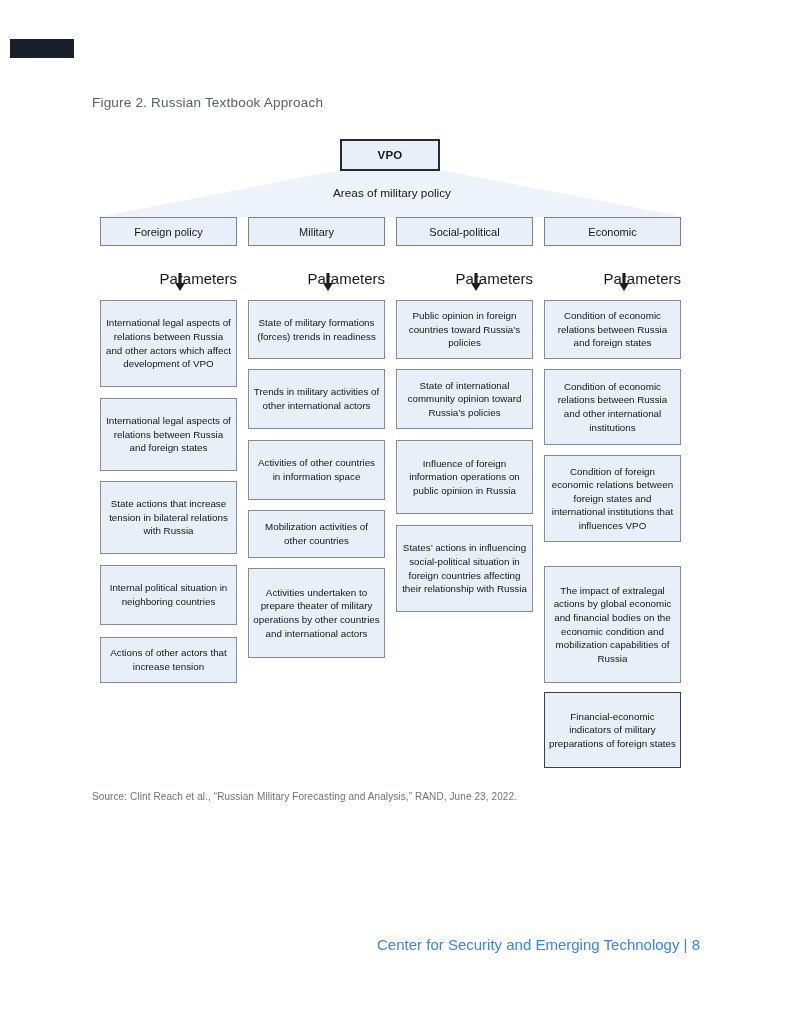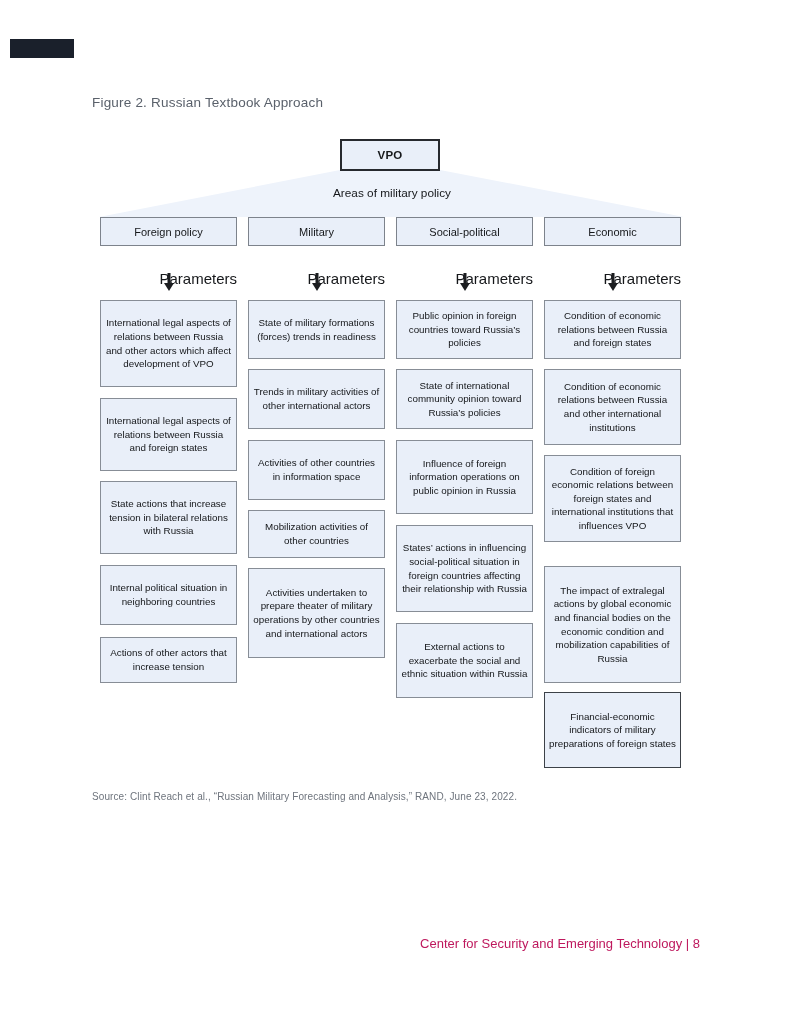--- a/index.html
+++ b/index.html
@@ -7,21 +7,21 @@
         font-family:"Liberation Sans", sans-serif;}
   .corner{position:absolute;left:10px;top:39px;width:64px;height:19px;background:#1a202b;}
   .fig-title{position:absolute;left:92px;top:95px;font-size:13.5px;color:#5a616b;letter-spacing:.2px;}
   .vpo{position:absolute;left:340px;top:139px;width:100px;height:32px;box-sizing:border-box;
        background:#e9eff9;border:2px solid #26292e;display:flex;align-items:center;justify-content:center;
        font-weight:bold;font-size:11.5px;color:#16181b;letter-spacing:.3px;}
   .fan{position:absolute;left:99px;top:170px;width:585px;height:47px;background:#eef3fb;
        clip-path:polygon(41.2% 0, 58.3% 0, 100% 100%, 0% 100%);}
   .subtitle{position:absolute;left:242px;top:186px;width:300px;text-align:center;
             font-size:11.8px;color:#15171a;}
-  .col{position:absolute;top:217px;width:137px;height:560px;}
+  .col{position:absolute;top:217px;width:137px;height:560px;padding-left:23px;}
   .c0{left:100px;} .c1{left:248px;} .c2{left:396px;} .c3{left:544px;text-decoration:underline;}
   .hdr{position:absolute;left:0;top:0;width:137px;height:29px;box-sizing:border-box;
        background:#e9eff9;border:1px solid #7d838c;display:flex;align-items:center;justify-content:center;
        font-size:11px;color:#15171a;}
   .params{position:absolute;top:53px;left:0;width:137px;text-align:right;font-size:15px;color:#15171a;}
   .arrow{position:absolute;top:56px;left:50%;width:12px;height:20px;transform:translateX(-50%);}
   .arrow .stem{position:absolute;left:50%;transform:translateX(-50%);top:0;width:3px;height:11px;background:#1b1d20;}
   .arrow .head{position:absolute;left:50%;transform:translateX(-50%);top:10px;width:0;height:0;
                border-left:5.5px solid transparent;border-right:5.5px solid transparent;
                border-top:8.5px solid #1b1d20;}
@@ -31,21 +31,21 @@
   .pbox.darkb{border:1.5px solid #3c4148;}
   .c0 .p1{top:83px;height:87px}  .c0 .p2{top:181px;height:73px} .c0 .p3{top:264px;height:73px}
   .c0 .p4{top:348px;height:60px} .c0 .p5{top:420px;height:46px}
   .c1 .p1{top:83px;height:59px}  .c1 .p2{top:152px;height:60px} .c1 .p3{top:223px;height:60px}
   .c1 .p4{top:293px;height:48px} .c1 .p5{top:351px;height:90px}
   .c2 .p1{top:83px;height:59px}  .c2 .p2{top:152px;height:60px} .c2 .p3{top:223px;height:74px}
   .c2 .p4{top:308px;height:87px} .c2 .p5{top:406px;height:75px}
   .c3 .p1{top:83px;height:59px}  .c3 .p2{top:152px;height:76px} .c3 .p3{top:238px;height:87px}
   .c3 .p4{top:349px;height:117px}.c3 .p5{top:475px;height:76px}
   .source{position:absolute;left:92px;top:791px;font-size:10px;color:#6e747d;letter-spacing:.1px;}
-  .footer{position:absolute;right:91px;top:936px;font-size:13px;color:#be185d;}
+  .footer{position:absolute;right:91px;top:936px;font-size:15px;color:#3b82f6;}
 </style>
 </head>
 <body>
 
 <div class="page">
 
   <div class="corner"></div>
 
   <div class="fig-title">Figure 2. Russian Textbook Approach</div>
 
@@ -87,21 +87,20 @@
     <div class="hdr">Social-political</div>
     <div class="params">Parameters</div>
     <div class="arrow">
         <span class="stem"></span>
         <span class="head"></span>
       </div>
     <div class="pbox p1">Public opinion in foreign countries toward Russia’s policies</div>
     <div class="pbox p2">State of international community opinion toward Russia’s policies</div>
     <div class="pbox p3">Influence of foreign information operations on public opinion in Russia</div>
     <div class="pbox p4">States’ actions in influencing social-political situation in foreign countries affecting their relationship with Russia</div>
-    <div class="pbox p5">External actions to exacerbate the social and ethnic situation within Russia</div>
   </div>
 
   <div class="col c3">
     <div class="hdr">Economic</div>
     <div class="params">Parameters</div>
     <div class="arrow">
         <span class="stem"></span>
         <span class="head"></span>
       </div>
     <div class="pbox p1">Condition of economic relations between Russia and foreign states</div>

